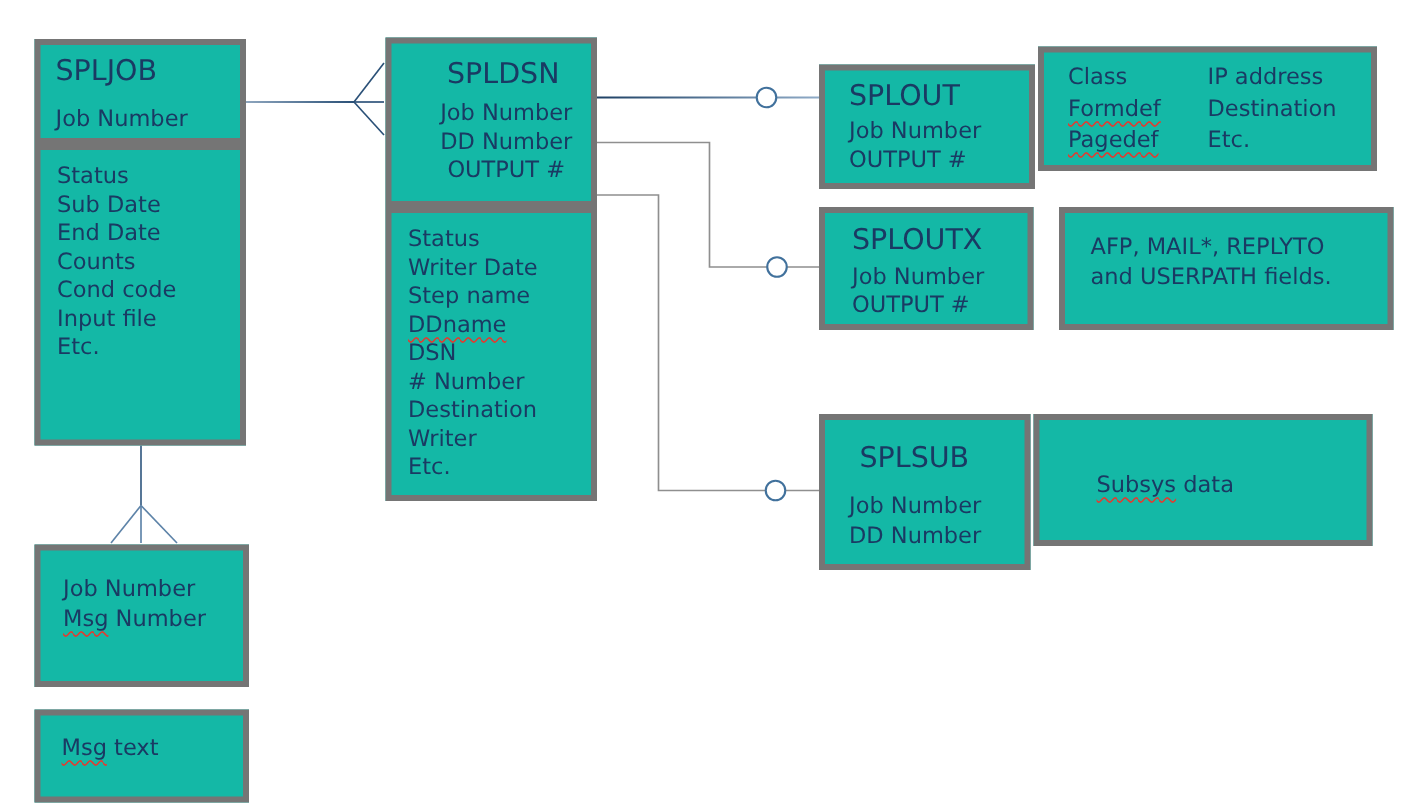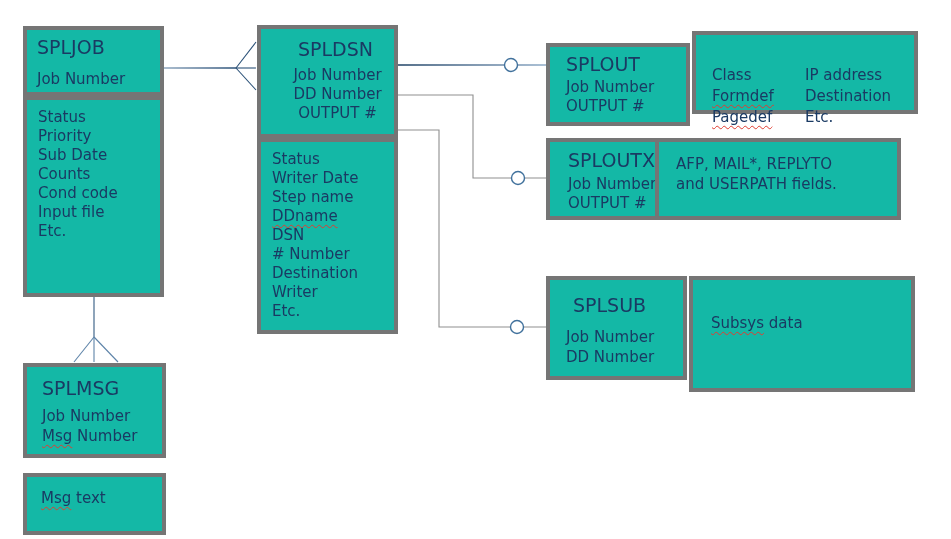--- a/index.html
+++ b/index.html
@@ -35,35 +35,35 @@
 
   
   #spldsn-h{left:257px;top:25px;width:141px;height:113px;padding:8px 0 0 16px;text-align:center;}
   #spldsn-h .keys{margin-top:5px;margin-left:4px;}
   #spldsn-a{left:257px;top:138px;width:141px;height:196px;padding:8px 0 0 11px;}
 
   
   #splout-e{left:546px;top:31px;width:144px;height:83px;padding:5px 0 0 16px;margin-top:12px;}
   #splout-e .keys{margin-top:2px;}
   #splout-s{left:692px;top:31px;width:226px;height:83px;padding:6px 0 0 16px;display:flex;}
-  #splout-s .col{width:93px;margin-top:24px;}
+  #splout-s .col{width:93px;}
   #splout-s .item{line-height:21px;}
 
   
   #sploutx-e{left:546px;top:138px;width:143px;height:82px;padding:6px 0 0 18px;}
   #sploutx-e .keys{margin-top:3px;}
-  #sploutx-s{left:655px;top:138px;width:246px;height:82px;padding:12px 0 0 17px;}
+  #sploutx-s{left:706px;top:138px;width:223px;height:82px;padding:12px 0 0 17px;}
   #sploutx-s .item{white-space:normal;width:185px;line-height:20px;}
 
   
   #splsub-e{left:546px;top:276px;width:141px;height:104px;padding:13px 0 0 16px;}
   #splsub-e .title{margin-left:7px;}
   #splsub-e .keys{margin-top:10px;}
   #splsub-e .item{line-height:20px;}
-  #splsub-s{left:689px;top:276px;width:226px;height:116px;padding:34px 0 0 18px;}
+  #splsub-s{left:689px;top:276px;width:226px;height:88px;padding:34px 0 0 38px;}
 
   
   #splmsg-h{left:23px;top:363px;width:143px;height:95px;padding:9px 0 0 15px;}
   #splmsg-h .keys{margin-top:6px;}
   #splmsg-h .item{line-height:20px;}
   #splmsg-a{left:23px;top:473px;width:143px;height:62px;padding:12px 0 0 14px;}
 </style>
 </head>
 <body>
 
@@ -105,22 +105,22 @@
     <circle cx="518" cy="178" r="6.5" fill="#ffffff" stroke="#41719c" stroke-width="1.4"></circle>
     <circle cx="517" cy="327" r="6.5" fill="#ffffff" stroke="#41719c" stroke-width="1.4"></circle>
   </svg>
 
   <div class="box" id="spljob-h">
     <div class="title">SPLJOB</div>
     <div class="item">Job Number</div>
   </div>
   <div class="box" id="spljob-a">
     <div class="item">Status</div>
-    <div class="item">Priority</div>
     <div class="item">Sub Date</div>
+    <div class="item">End Date</div>
     <div class="item">Counts</div>
     <div class="item">Cond code</div>
     <div class="item">Input file</div>
     <div class="item">Etc.</div>
   </div>
 
   <div class="box" id="spldsn-h">
     <div class="title">SPLDSN</div>
     <div class="keys">
       <div class="item">Job Number</div>
@@ -176,21 +176,20 @@
     <div class="keys">
       <div class="item">Job Number</div>
       <div class="item">DD Number</div>
     </div>
   </div>
   <div class="box" id="splsub-s">
     <div class="item"><span class="sq">Subsys</span> <span>data</span></div>
   </div>
 
   <div class="box" id="splmsg-h">
-    <div class="title">SPLMSG</div>
     <div class="keys">
       <div class="item">Job Number</div>
       <div class="item"><span class="sq">Msg</span> <span>Number</span></div>
     </div>
   </div>
   <div class="box" id="splmsg-a">
     <div class="item"><span class="sq">Msg</span> <span>text</span></div>
   </div>
 
 </div>

